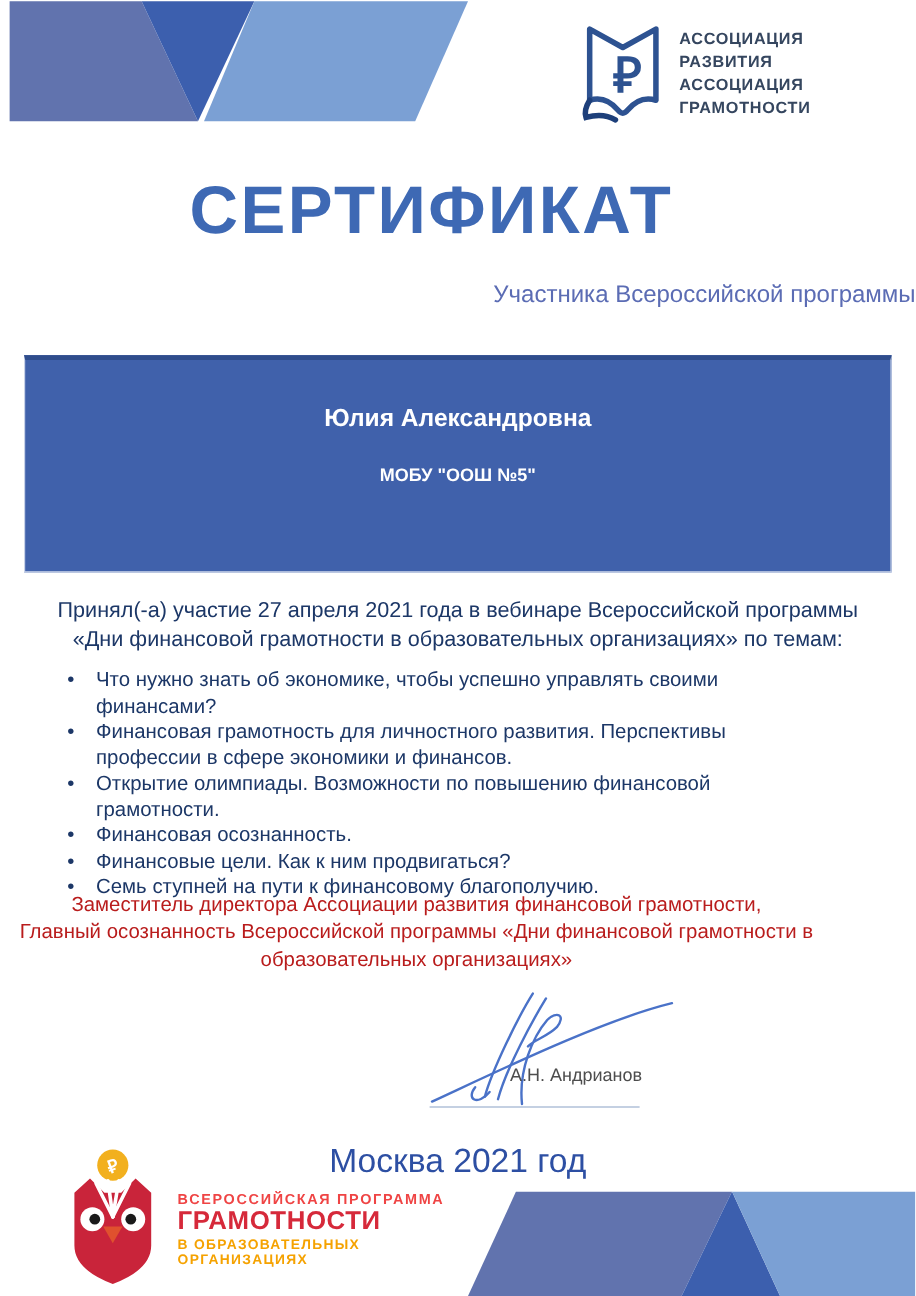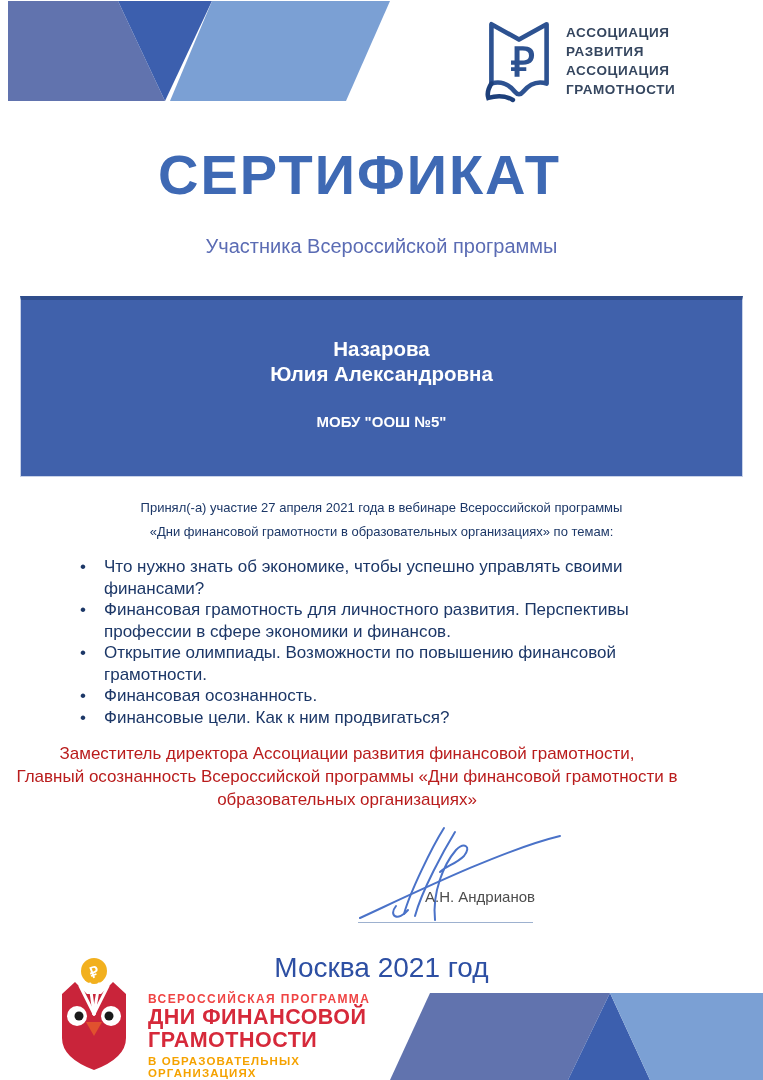--- a/index.html
+++ b/index.html
@@ -12,33 +12,33 @@
   }
   
   .top-deco{position:absolute;left:0;top:0;width:400px;height:104px;}
   
   .assoc-logo{position:absolute;left:478px;top:12px;width:275px;height:95px;display:flex;align-items:flex-start;}
   .assoc-book{width:82px;height:92px;flex:0 0 auto;}
   .assoc-text{margin-left:6px;margin-top:11px;color:#35465f;font-size:13.5px;font-weight:700;letter-spacing:.6px;line-height:19px;}
   
   .title{position:absolute;left:0;top:142px;width:719px;text-align:center;
     color:#3e69b4;font-size:56px;font-weight:800;letter-spacing:2px;}
-  .subtitle{position:absolute;left:0;top:232px;width:763px;text-align:center;
+  .subtitle{position:absolute;left:0;top:232px;width:763px;text-align:right;
     color:#5b6cb4;font-size:20px;font-weight:400;line-height:29px;}
   
   .banner{position:absolute;left:20px;top:296px;width:721px;height:176px;
     background:#4061ab;border-top:4px solid #2f4d8c;border-left:1px solid #c8d2e8;
     border-bottom:1px solid #c8d2e8;border-right:1px solid #c8d2e8;
     text-align:center;color:#ffffff;}
   .banner .name{margin-top:36px;font-size:20.5px;font-weight:600;line-height:25px;}
   .banner .school{margin-top:27px;font-size:15px;font-weight:600;}
   
   .intro{position:absolute;left:0;top:496px;width:763px;text-align:center;
-    color:#1c3767;font-size:13px;font-weight:500;line-height:24px;}
-  .topics{position:absolute;left:104px;top:556px;width:604px;margin:0;padding:0;
+    color:#1c3767;font-size:18px;font-weight:500;line-height:24px;}
+  .topics{position:absolute;left:80px;top:556px;width:604px;margin:0;padding:0;
     list-style:none;color:#1c3767;font-size:17px;font-weight:500;line-height:21.5px;}
   .topics li{position:relative;padding-left:0;margin:0;}
   .topics li::before{content:"•";position:absolute;left:-24px;top:0;color:#1c3767;}
   
   .signer-role{position:absolute;left:0;top:742px;width:694px;text-align:center;
     color:#b91c1c;font-size:17px;font-weight:500;line-height:23px;white-space:nowrap;}
   .signature-svg{position:absolute;left:352px;top:822px;width:215px;height:102px;}
   .signature-line{position:absolute;left:358px;top:922px;width:175px;height:1px;background:#9db1cf;}
   .signer-name{position:absolute;left:400px;top:888px;width:160px;text-align:center;
     color:#4d4d4d;font-size:15px;}
@@ -79,37 +79,37 @@
   </div>
 
   <div class="title">СЕРТИФИКАТ</div>
 
   <div class="subtitle">
     <div>Участника Всероссийской программы</div>
   </div>
 
   <div class="banner">
     <div class="name">
-      <div>Назарова</div>
       <div>Юлия Александровна</div>
     </div>
     <div class="school">МОБУ "ООШ №5"</div>
   </div>
 
   <div class="intro">
     <div>Принял(-а) участие 27 апреля 2021 года в вебинаре Всероссийской программы</div>
     <div>«Дни финансовой грамотности в образовательных организациях» по темам:</div>
   </div>
 
   <ul class="topics">
     <li>Что нужно знать об экономике, чтобы успешно управлять своими финансами?</li>
     <li>Финансовая грамотность для личностного развития. Перспективы профессии в сфере экономики и финансов.</li>
     <li>Открытие олимпиады. Возможности по повышению финансовой грамотности.</li>
     <li>Финансовая осознанность.</li>
     <li>Финансовые цели. Как к ним продвигаться?</li>
+    <li>Семь ступней на пути к финансовому благополучию.</li>
   </ul>
 
   <div class="signer-role">
     <div>Заместитель директора Ассоциации развития финансовой грамотности,</div>
     <div>Главный осознанность Всероссийской программы «Дни финансовой грамотности в</div>
     <div>образовательных организациях»</div>
   </div>
 
   <svg class="signature-svg" viewBox="0 0 215 102" aria-hidden="true">
     <g fill="none" stroke="#4a72c8" stroke-width="2" stroke-linecap="round">
@@ -137,21 +137,20 @@
         <path d="M46 58 L60 30"></path>
       </g>
       <circle cx="29" cy="60" r="10" fill="#ffffff"></circle>
       <circle cx="63" cy="60" r="10" fill="#ffffff"></circle>
       <circle cx="31" cy="60" r="4.5" fill="#1a1a1a"></circle>
       <circle cx="61" cy="60" r="4.5" fill="#1a1a1a"></circle>
       <polygon points="38,66 54,66 46,80" fill="#e0512e"></polygon>
     </svg>
     <div class="program-text">
       <div class="l1">ВСЕРОССИЙСКАЯ ПРОГРАММА</div>
-      <div class="l2">ДНИ ФИНАНСОВОЙ</div>
       <div class="l3">ГРАМОТНОСТИ</div>
       <div class="l4">В ОБРАЗОВАТЕЛЬНЫХ ОРГАНИЗАЦИЯХ</div>
     </div>
   </div>
 
   <svg class="bottom-deco" viewBox="0 0 375 87" aria-hidden="true">
     <polygon points="42,0 222,0 180,87 2,87" fill="#6173ae"></polygon>
     <polygon points="222,0 262,87 180,87" fill="#3c5fae"></polygon>
     <polygon points="222,0 375,0 375,87 262,87" fill="#7ba0d4"></polygon>
   </svg>

